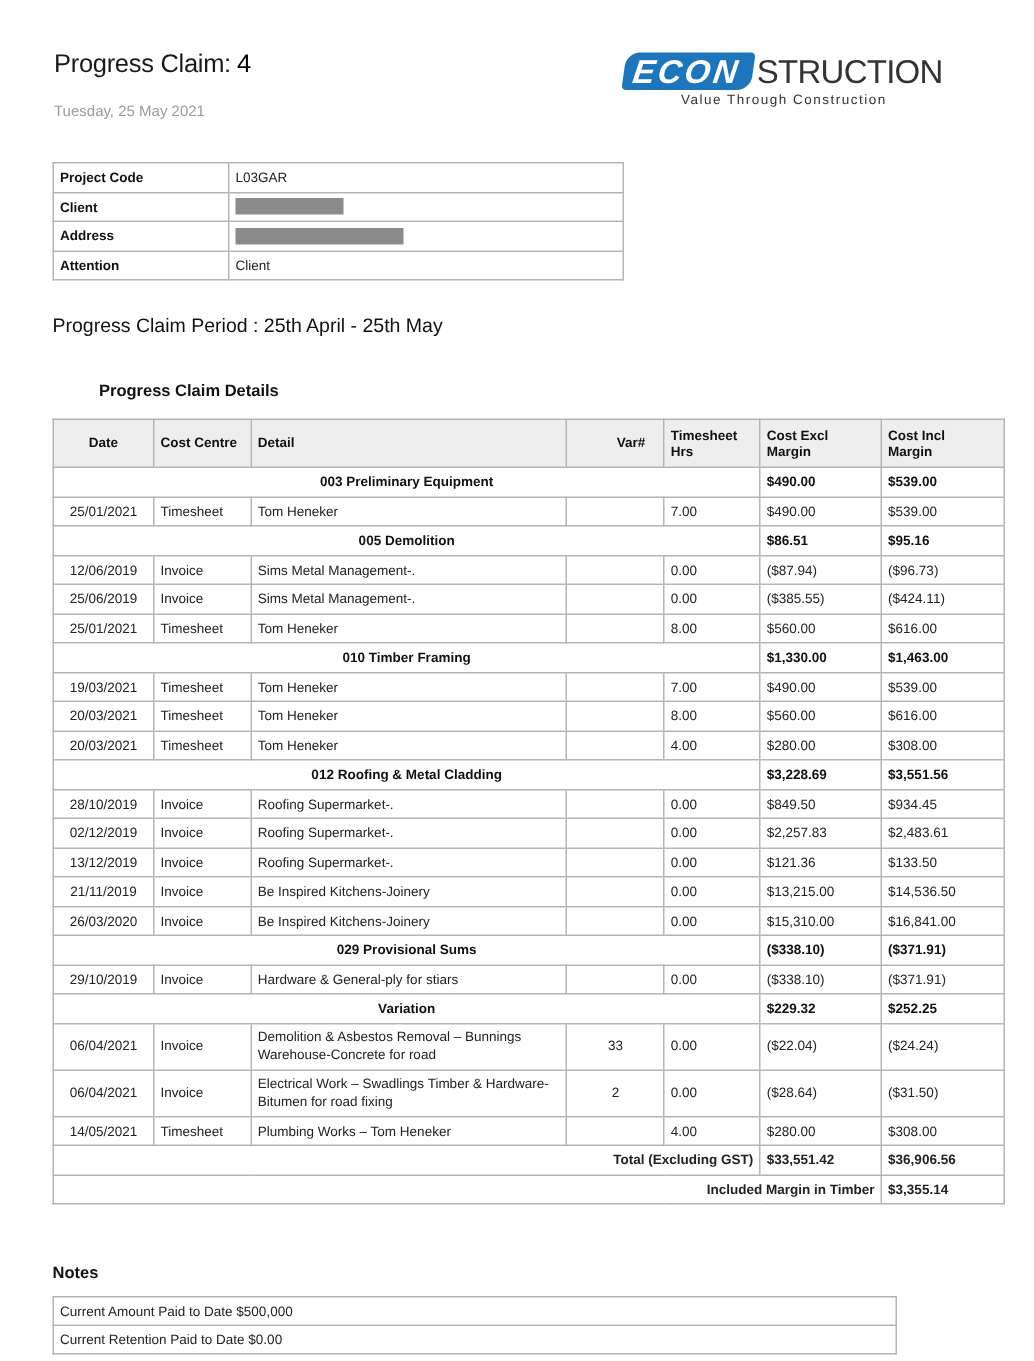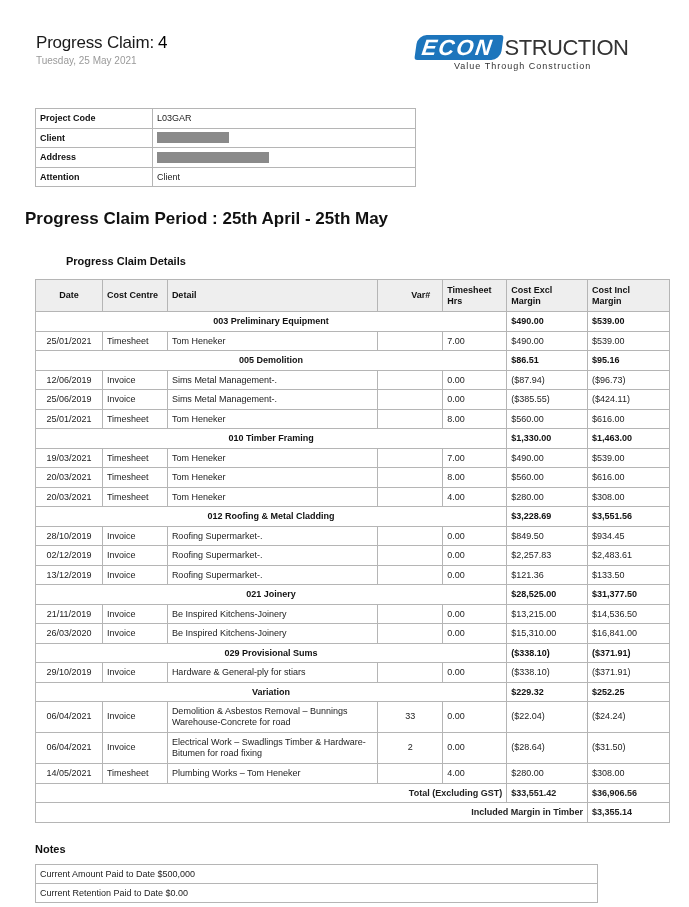--- a/index.html
+++ b/index.html
@@ -2,40 +2,40 @@
 <html><head>
   <meta charset="utf-8">
   <style>
     * { box-sizing: border-box; margin: 0; padding: 0; }
     html, body { width: 689px; height: 907px; background: #ffffff; overflow: hidden; }
     body { font-family: "Liberation Sans", sans-serif; color: #222; position: relative; }
 
     .page-header { position: absolute; left: 36px; top: 33px; }
     .claim-title { font-size: 17px; color: #1a1a1a; letter-spacing: -0.2px; }
     .claim-title .claim-num { font-size: 17px; font-weight: normal; margin-left: 4px; color: #000; }
-    .claim-date { font-size: 10px; color: #9a9a9a; margin-top: 2px; }
+    .claim-date { font-size: 10px; color: #9a9a9a; margin-top: 16px; }
 
     .logo { position: absolute; left: 416px; top: 34px; width: 216px; }
     .logo-top { display: flex; align-items: center; height: 26px; }
     .logo-badge {
       background: #1d75bc; color: #fff; font-weight: bold; font-style: italic;
       font-size: 22px; letter-spacing: 2px; height: 25px; line-height: 25px;
       padding: 0 8px 0 6px; border-radius: 9px 3px 9px 3px; transform: skewX(-8deg);
     }
     .logo-word { font-size: 22px; color: #333; margin-left: 3px; letter-spacing: -0.5px; line-height: 25px; }
     .logo-tag { font-size: 9px; color: #333; letter-spacing: 1px; margin-left: 38px; margin-top: 1px; }
 
     table { border-collapse: collapse; }
     .info-table { position: absolute; left: 35px; top: 108px; width: 381px; font-size: 9px; }
     .info-table td { border: 1px solid #b5b5b5; height: 19.5px; padding: 0 4px; vertical-align: middle; }
     .info-table td.lbl { width: 117px; font-weight: bold; color: #111; }
     .info-table td.val { color: #222; }
     .redact { display: inline-block; background: #8a8a8a; height: 11px; vertical-align: middle; }
 
-    .period { position: absolute; left: 25px; top: 209px; font-size: 17px; font-weight: bold; color: #111; }
+    .period { position: absolute; left: 35px; top: 209px; font-size: 13px; font-weight: normal; color: #111; }
     .details-title { position: absolute; left: 35px; top: 255px; font-size: 11px; font-weight: bold; color: #111; padding-left: 31px; }
 
     .claim-table { position: absolute; left: 35px; top: 279px; width: 635px; font-size: 9px; padding-left: 43px; }
     .claim-table th, .claim-table td { border: 1px solid #b5b5b5; padding: 0 4px; vertical-align: middle; }
     .claim-table th { background: #eeeeee; font-weight: bold; color: #111; text-align: left; height: 32px; line-height: 11px; }
     .claim-table th.c { text-align: center; }
     .claim-table th.r { text-align: right; padding-right: 12px; }
     .claim-table td { height: 19.5px; color: #222; }
     .claim-table td.c { text-align: center; }
     .claim-table tr.section td { font-weight: bold; color: #111; }
@@ -213,25 +213,20 @@
       </tr>
       <tr>
         <td class="c">13/12/2019</td>
         <td>Invoice</td>
         <td>Roofing Supermarket-.</td>
         <td class="c"></td>
         <td>0.00</td>
         <td>$121.36</td>
         <td>$133.50</td>
       </tr>
-      <tr class="section">
-        <td class="c" colspan="5">021 Joinery</td>
-        <td>$28,525.00</td>
-        <td>$31,377.50</td>
-      </tr>
       <tr>
         <td class="c">21/11/2019</td>
         <td>Invoice</td>
         <td>Be Inspired Kitchens-Joinery</td>
         <td class="c"></td>
         <td>0.00</td>
         <td>$13,215.00</td>
         <td>$14,536.50</td>
       </tr>
       <tr>

